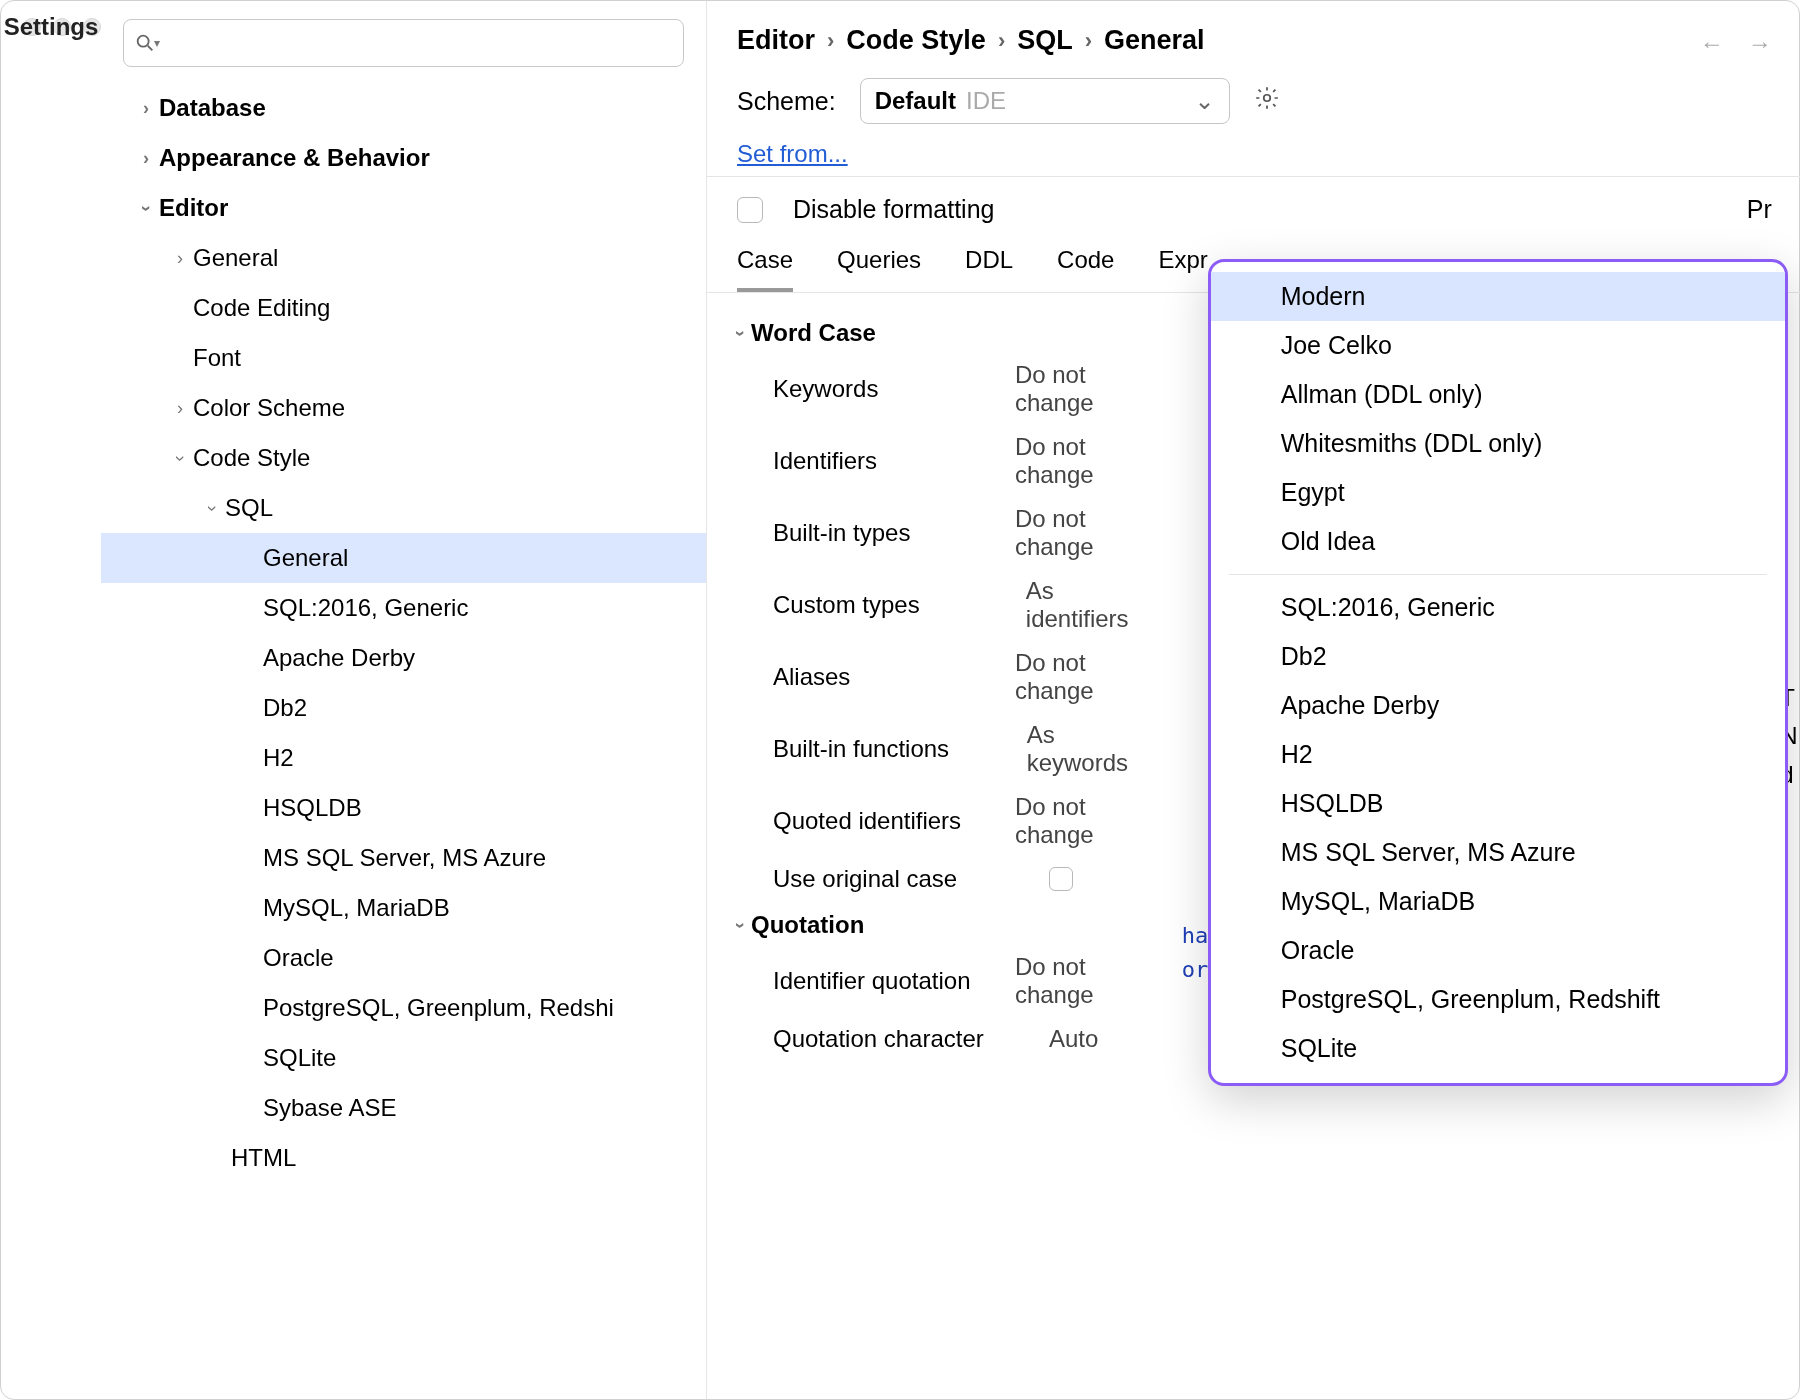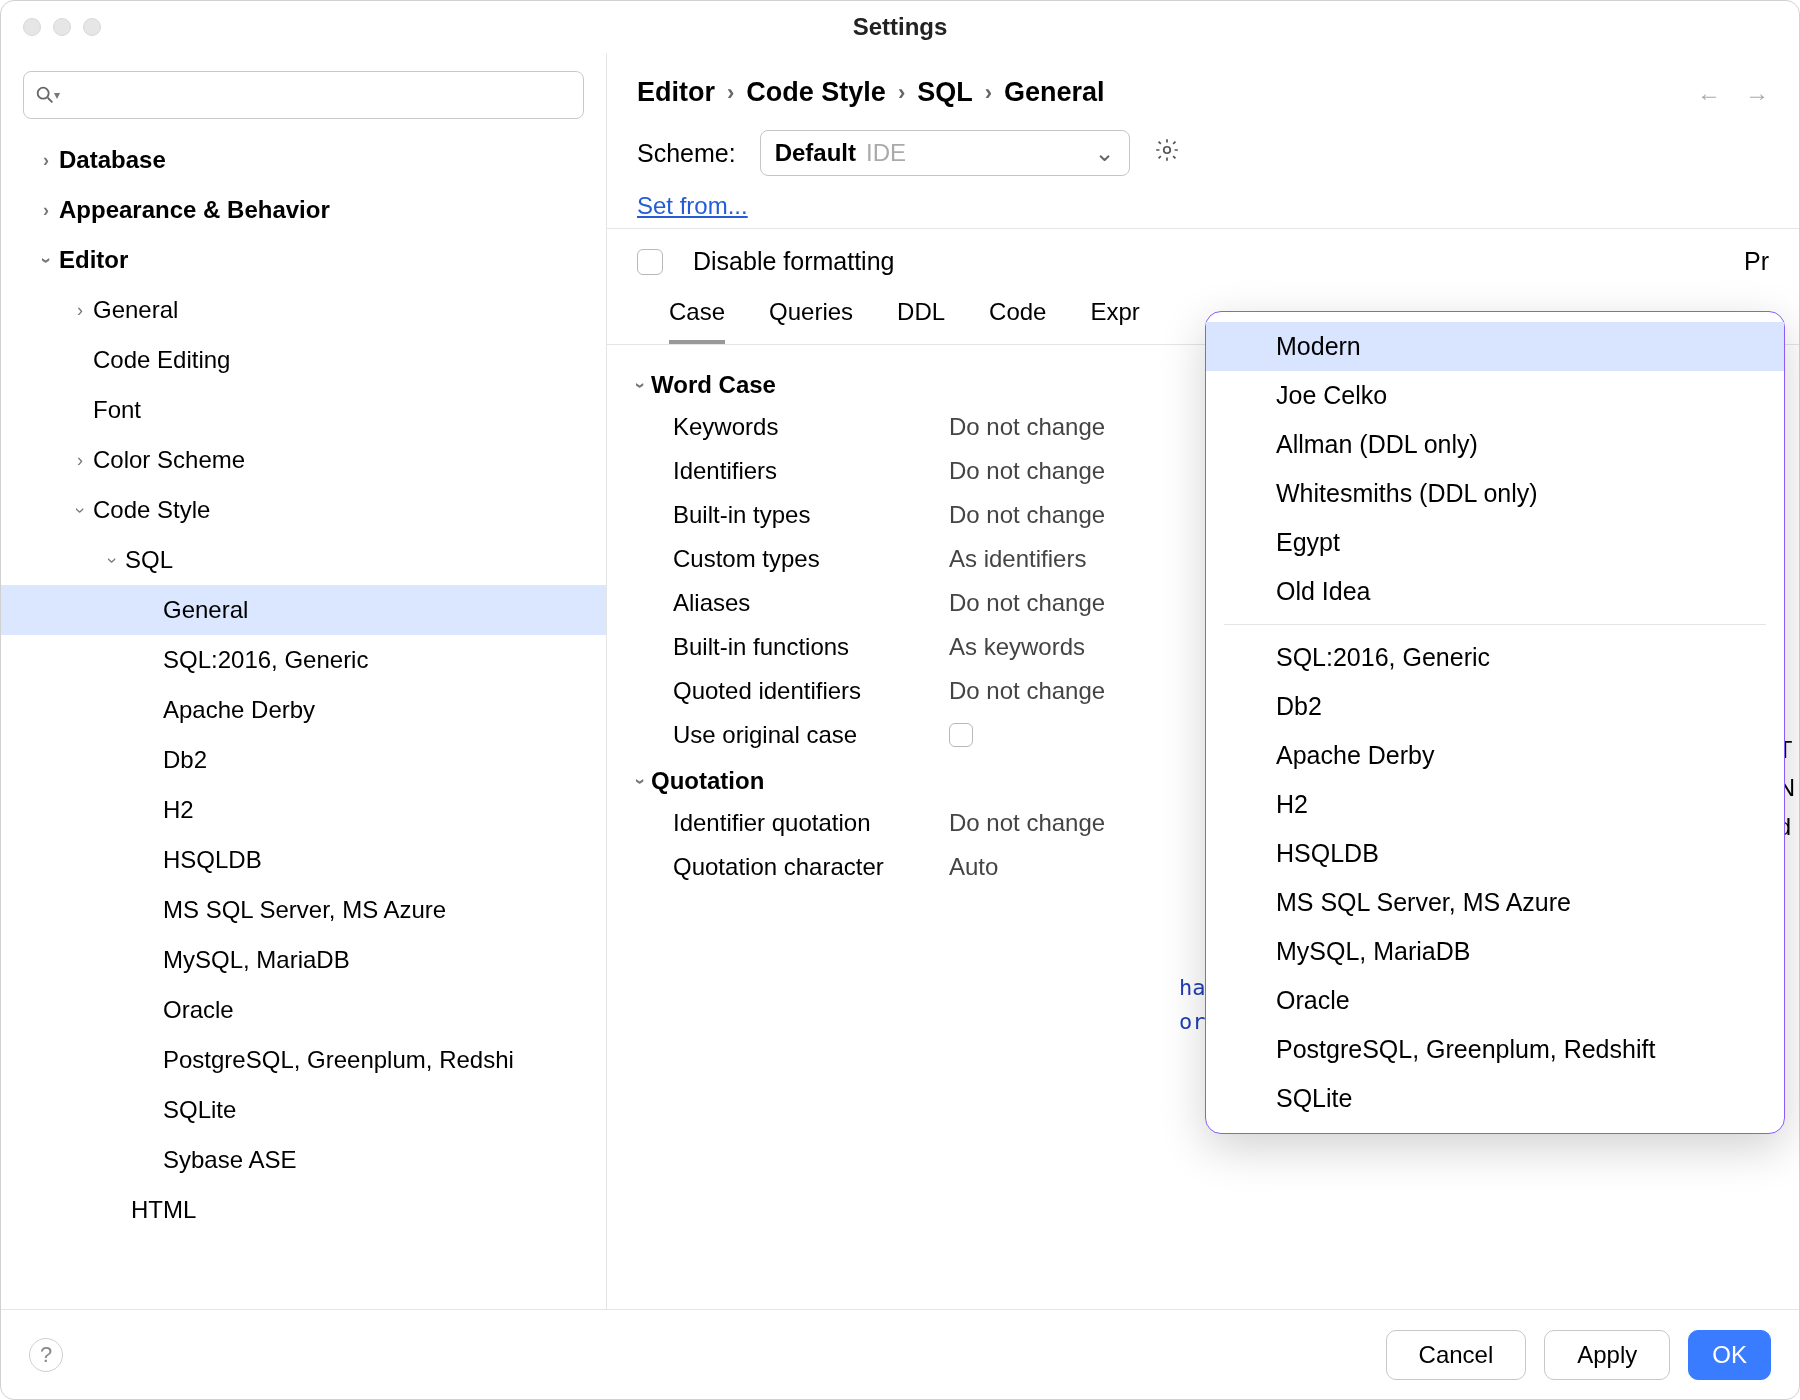--- a/index.html
+++ b/index.html
@@ -1,17 +1,17 @@
 <!DOCTYPE html>
 <html><head>
 <meta charset="utf-8">
 <style>
   * { box-sizing: border-box; margin: 0; padding: 0; }
   html, body { width: 1800px; height: 1400px; font-family: -apple-system, "Helvetica Neue", Arial, sans-serif; font-size: 24px; background: #fff; color: #000; overflow: hidden; }
-  .window { display: flex; flex-direction: column; height: 100%; border: 1px solid #d0d0d0; border-radius: 14px; }
+  .window { display: flex; flex-direction: row; height: 100%; border: 1px solid #d0d0d0; border-radius: 14px; }
   .titlebar { height: 52px; display: flex; align-items: center; position: relative; }
   .traffic { display: flex; gap: 12px; padding-left: 22px; }
   .dot { width: 18px; height: 18px; border-radius: 50%; background: #e6e6e6; border: 1px solid #d8d8d8; }
   .title-center { position: absolute; left: 50%; transform: translateX(-50%); font-weight: 600; color: #222; }
   .body { flex: 1; display: flex; min-height: 0; }
   .sidebar { width: 606px; border-right: 1px solid #e5e5e5; display: flex; flex-direction: column; padding-top: 18px; }
   .search-wrap { padding: 0 22px 16px 22px; }
   .search { display: flex; align-items: center; border: 1px solid #c9c9c9; border-radius: 8px; height: 48px; padding: 0 10px; }
   .search svg { width: 22px; height: 22px; color: #666; }
   .tree { flex: 1; overflow: auto; padding-bottom: 12px; }
@@ -33,38 +33,38 @@
   .scheme-select .ide-tag { color: #aaa; }
   .scheme-select .caret { margin-left: auto; color: #666; }
   .gear { color: #555; }
   .setfrom-row { display: flex; justify-content: flex-start; padding: 0 22px 8px 30px; }
   .setfrom { color: #225dd6; text-decoration: underline; cursor: pointer; font-size: 24px; }
   .divider-h { border-top: 1px solid #e5e5e5; }
   .content-top { display: flex; align-items: center; padding: 18px 30px 0 30px; gap: 30px; }
   .chk { width: 26px; height: 26px; border: 1.5px solid #b8b8b8; border-radius: 6px; }
   .tabs-row { display: flex; gap: 44px; padding: 22px 30px 0 30px; border-bottom: 1px solid #e5e5e5; }
   .tab { padding-bottom: 14px; cursor: pointer; }
-  .tab.active { border-bottom: 4px solid #999; font-weight: 500; margin-left: 32px; }
+  .tab.active { border-bottom: 4px solid #999; font-weight: 500; }
   .settings-body { padding: 16px 30px 30px 30px; display: flex; gap: 30px; }
   .settings-left { flex: 1; }
   .group-head { display: flex; align-items: center; gap: 8px; font-weight: 700; padding: 10px 0 6px 0; }
   .group-head .arrow { color: #777; font-size: 18px; }
   .kv { display: flex; align-items: center; padding: 8px 0 8px 36px; }
   .kv .k { width: 276px; }
   .kv .v { color: #444; }
   .preview-col { width: 590px; position: relative; }
   .code { font-family: ui-monospace, "SF Mono", Menlo, Consolas, monospace; font-size: 22px; line-height: 1.55; white-space: pre; color: #333; }
   .kwd { color: #1f3fb5; }
   .num { color: #2a5fd0; }
   .footer { height: 90px; border-top: 1px solid #e5e5e5; display: flex; align-items: center; padding: 0 28px; gap: 18px; }
   .help { width: 34px; height: 34px; border: 1px solid #cfcfcf; border-radius: 50%; display: flex; align-items: center; justify-content: center; color: #888; font-size: 22px; }
   .spacer { flex: 1; }
   .btn { height: 50px; padding: 0 32px; border-radius: 10px; border: 1px solid #c8c8c8; background: #fff; cursor: pointer; font-size: 24px; }
   .btn.primary { background: #3a7cff; color: #fff; border-color: #3a7cff; padding: 0 23px; }
-  .popup { position: absolute; top: 258px; right: 14px; width: 580px; background: #fff; border: 1px solid #8b5cf6; border-radius: 16px; box-shadow: 0 14px 46px rgba(0,0,0,0.18); padding: 10px 0; z-index: 50; }
+  .popup { position: absolute; top: 258px; right: 14px; width: 580px; background: #fff; border: 3px solid #8b5cf6; border-radius: 16px; box-shadow: 0 14px 46px rgba(0,0,0,0.18); padding: 10px 0; z-index: 50; }
   .popup-item { padding: 10px 30px 10px 70px; cursor: pointer; font-size: 25px; }
   .popup-item.hl { background: #d9e4ff; }
   .popup-sep { border-top: 1px solid #e5e5e5; margin: 8px 18px; }
   .lbl { font-size: 25px; }
 </style>
 </head>
 <body>
 
 <div class="window">
   <div class="titlebar">

